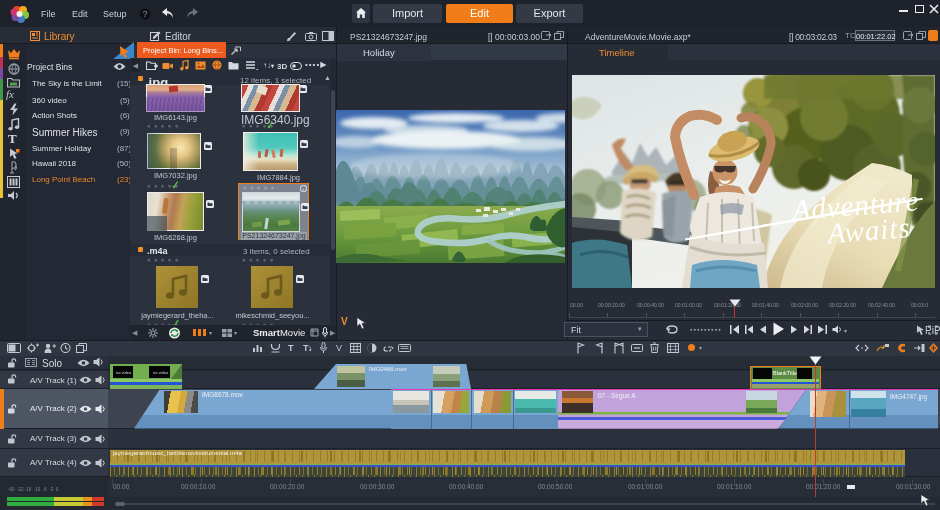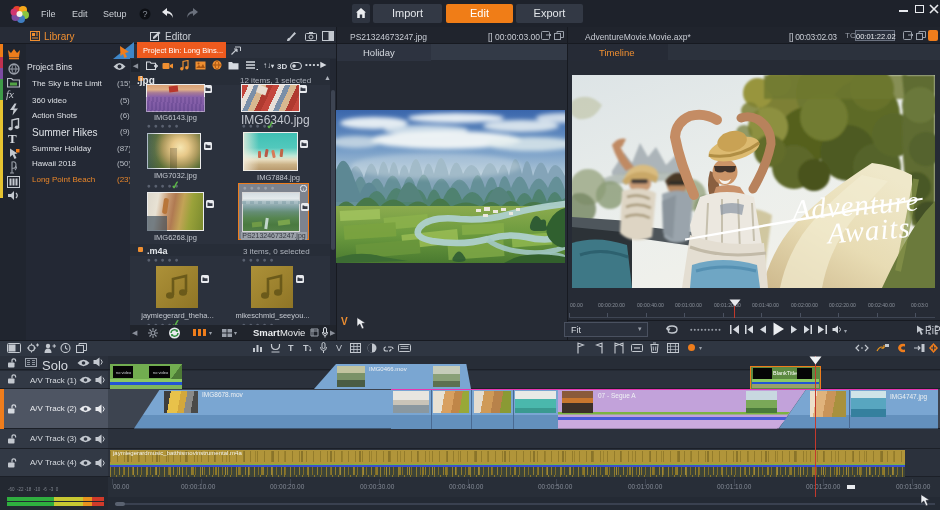--- a/index.html
+++ b/index.html
@@ -189,21 +189,21 @@
 <div class="abs txt" style="left:263px;top:61px;font-size:8px;color:#d6dae0;font-weight:bold">↑↓<span style="font-size:6px">▾</span></div>
 <div class="abs txt" style="left:277px;top:62px;font-size:8px;color:#d6dae0;font-weight:bold">3D</div>
 <svg class="abs" style="left:290px;top:62px" width="12" height="8" viewBox="0 0 12 8">
       <rect x="0.5" y="0.5" width="11" height="7" rx="3.5" fill="none" stroke="#d6dae0"></rect>
       <circle cx="4" cy="4" r="1.8" fill="#d6dae0"></circle>
     </svg>
 <div class="abs txt" style="left:305px;top:60px;font-size:8px;color:#d6dae0;letter-spacing:1px">••••▶</div>
 
 <div class="abs" style="left:130px;top:73px;width:206px;height:12px;background:#272d38"></div>
 <div class="abs" style="left:138px;top:76px;width:5px;height:5px;background:#ef8f31;border-radius:1px"></div>
-<div class="abs txt" style="left:137px;top:75px;font-size:10px;color:#e3e6ea;font-weight:bold">.jpg</div>
+<div class="abs txt" style="left:145px;top:75px;font-size:13px;color:#e3e6ea;font-weight:bold">.jpg</div>
 <div class="abs txt" style="left:240px;top:76px;font-size:8px;color:#aeb3bc">12 items, 1 selected</div>
 <div class="abs txt" style="left:324px;top:74px;font-size:7px;color:#aeb3bc">▲</div>
 
 <div class="abs" style="left:146px;top:84px;width:59px;height:28px;border:1px solid #ececec;background:linear-gradient(180deg,#d9a075 0%,#e0b087 18%,#a87a96 30%,#8a62a8 45%,#7a55a0 70%,#684a92 100%)"></div>
 <div class="abs" style="left:169px;top:86px;width:9px;height:6px;background:#b8372c;transform:rotate(-6deg)"></div>
 <div class="abs" style="left:146px;top:97px;width:59px;height:15px;background:repeating-linear-gradient(97deg,#8a64ad 0 2px,#6f4f98 2px 4px);opacity:0.55"></div>
 <svg class="abs" style="left:204px;top:85px" width="8" height="8" viewBox="0 0 8 8">
       <rect width="8" height="8" rx="1.5" fill="#e8eaee"></rect>
       <path d="M1.5 2.5 L3 2.5 L3.7 3.2 L6.5 3.2 L6.5 6 L1.5 6 Z" fill="#343945"></path>
     </svg>
@@ -741,21 +741,21 @@
 <div class="abs" style="left:108px;top:429px;width:832px;height:20px;background:#2b313c;border-bottom:1px solid #1c2028"></div>
 <div class="abs" style="left:108px;top:449px;width:832px;height:28px;background:#2b313c;border-bottom:1px solid #1c2028"></div>
 <svg class="abs" style="left:7px;top:358px" width="10" height="10" viewBox="0 0 10 10">
       <rect x="1" y="4.5" width="6.5" height="5" rx="0.8" fill="#c3c8cf"></rect>
       <path d="M5 4.5 L5 2.5 Q5 0.8 6.8 0.8 Q8.6 0.8 8.6 2.5 L8.6 3.5" fill="none" stroke="#c3c8cf" stroke-width="1.2"></path>
     </svg>
 <svg class="abs" style="left:25px;top:358px" width="12" height="9" viewBox="0 0 12 9">
       <rect x="0.5" y="0.5" width="11" height="8" fill="none" stroke="#9aa0aa"></rect>
       <path d="M2 2.5 L5 2.5 M2 4.5 L5 4.5 M2 6.5 L5 6.5 M7 2.5 L10 2.5 M7 4.5 L10 4.5 M7 6.5 L10 6.5" stroke="#9aa0aa" stroke-width="0.9"></path>
     </svg>
-<div class="abs txt" style="left:42px;top:358px;font-size:13px;color:#d6dae0">Solo</div>
+<div class="abs txt" style="left:42px;top:358px;font-size:10px;color:#d6dae0">Solo</div>
 <svg class="abs" style="left:77px;top:359px" width="13" height="8" viewBox="0 0 13 8">
       <path d="M0.5 4 Q6.5 -2.5 12.5 4 Q6.5 10.5 0.5 4 Z" fill="#c3c8cf"></path>
       <circle cx="6.5" cy="4" r="1.8" fill="#2a303b"></circle>
     </svg>
 <svg class="abs" style="left:93px;top:357px" width="11" height="10" viewBox="0 0 11 10">
       <path d="M0.5 3 L3 3 L6.5 0.5 L6.5 9.5 L3 7 L0.5 7 Z" fill="#c3c8cf"></path>
       <path d="M8 2.5 Q10.5 5 8 7.5" stroke="#c3c8cf" fill="none"></path>
     </svg>
 <svg class="abs" style="left:7px;top:374px" width="10" height="10" viewBox="0 0 10 10">
       <rect x="1" y="4.5" width="6.5" height="5" rx="0.8" fill="#c3c8cf"></rect>

